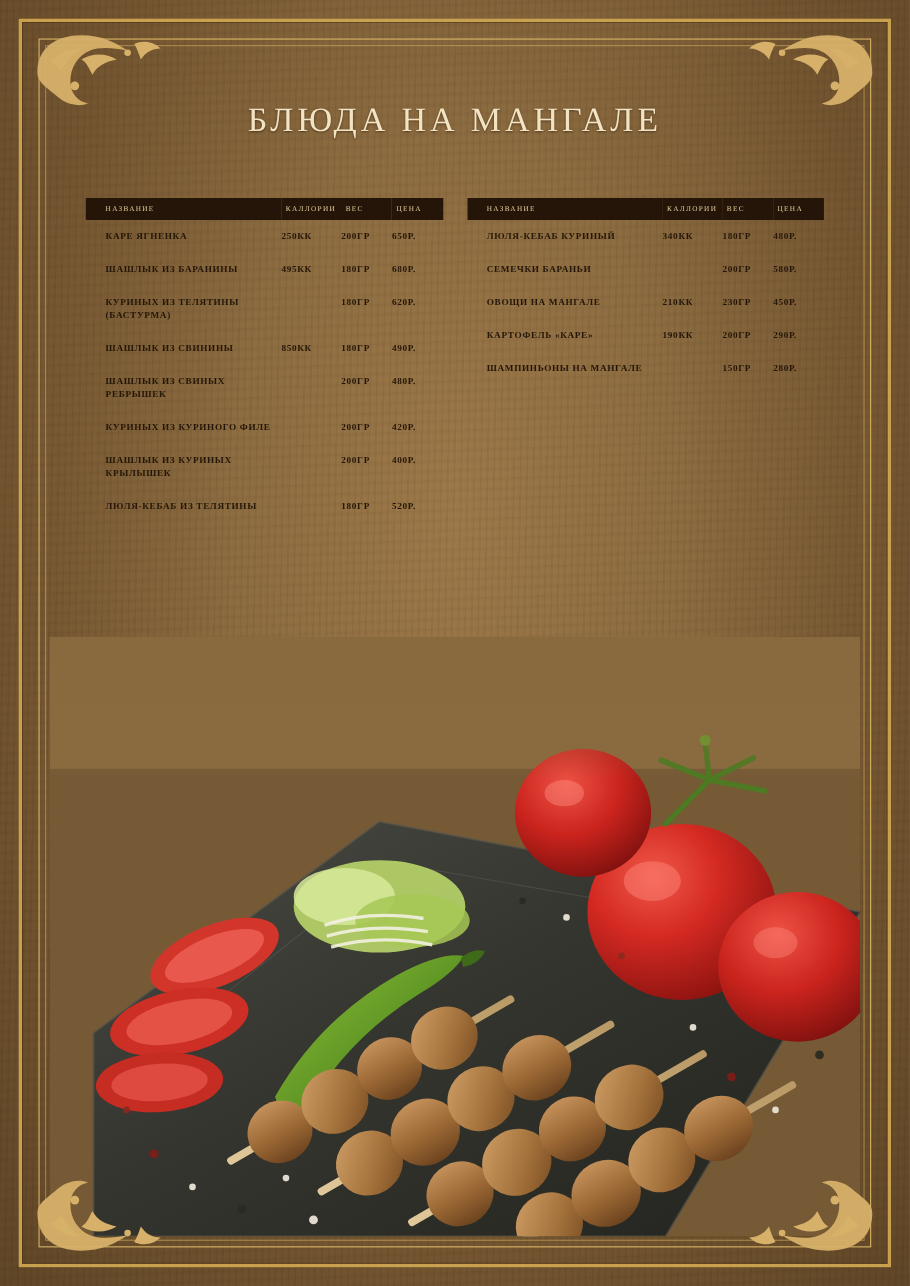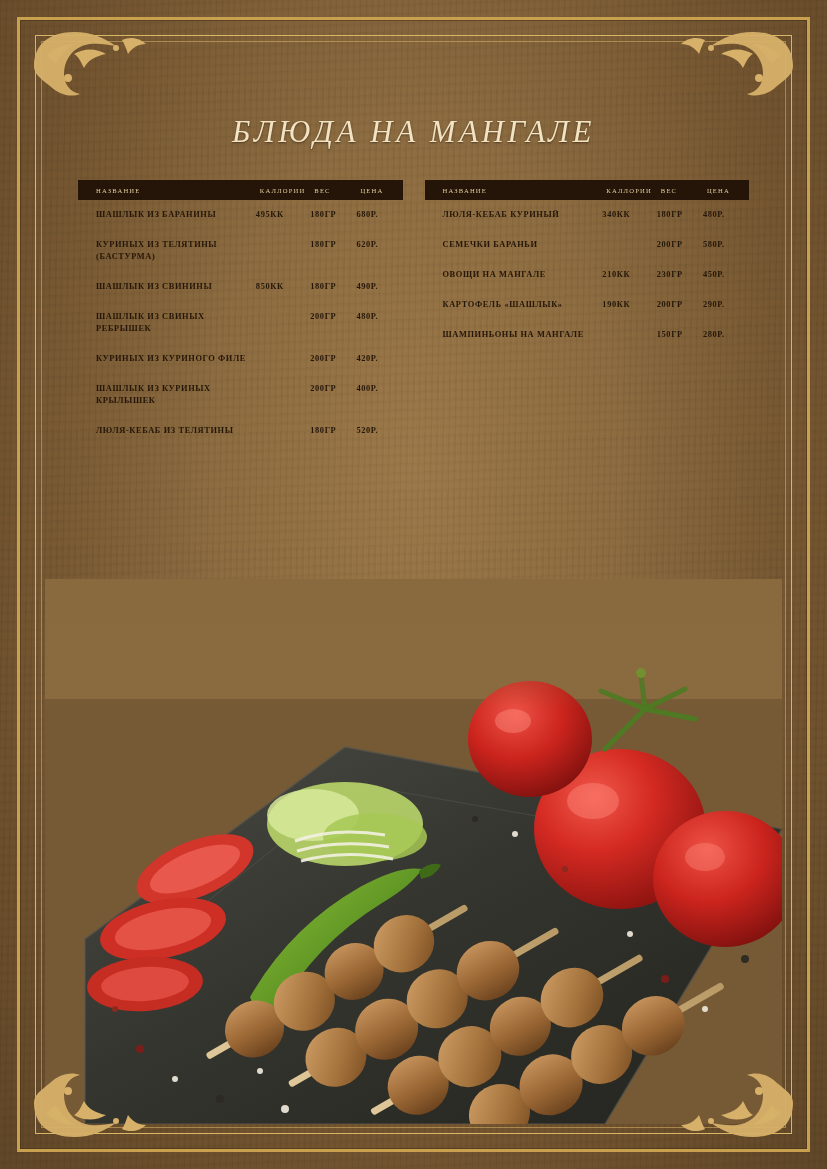--- a/index.html
+++ b/index.html
@@ -70,30 +70,29 @@
     color: #d7b169;
   }
   .corner svg { display: block; width: 100%; height: 100%; }
   .corner.tl { left: 30px;  top: 26px;  }
   .corner.tr { right: 30px; top: 26px;  transform: scaleX(-1); }
   .corner.bl { left: 30px;  bottom: 26px; transform: scaleY(-1); }
   .corner.br { right: 30px; bottom: 26px; transform: scale(-1,-1); }
 
   .title {
     position: absolute;
-    top: 114px;
+    top: 91px;
     left: 0;
     right: 0;
     text-align: center;
     color: #f2e3c2;
     font-size: 31px;
     letter-spacing: 3.5px;
     font-family: "Liberation Serif", serif;
     text-shadow: 0 1px 2px rgba(40,24,8,0.6);
-    font-style: italic;
   }
 
   
   .tables {
     position: absolute;
     top: 180px;
     left: 78px;
     right: 78px;
     display: flex;
     gap: 22px;
@@ -371,20 +370,26 @@
         <thead>
           <tr>
             <th class="name">НАЗВАНИЕ</th>
             <th class="kcal num">КАЛЛОРИИ</th>
             <th class="weight num">ВЕС</th>
             <th class="price num">ЦЕНА</th>
           </tr>
         </thead>
         <tbody>
           <tr>
+            <td class="name">КАРЕ ЯГНЕНКА</td>
+            <td class="kcal">250КК</td>
+            <td class="weight">200ГР</td>
+            <td class="price">650Р.</td>
+          </tr>
+          <tr>
             <td class="name">ШАШЛЫК ИЗ БАРАНИНЫ</td>
             <td class="kcal">495КК</td>
             <td class="weight">180ГР</td>
             <td class="price">680Р.</td>
           </tr>
           <tr>
             <td class="name">КУРИНЫХ ИЗ ТЕЛЯТИНЫ (БАСТУРМА)</td>
             <td class="kcal"></td>
             <td class="weight">180ГР</td>
             <td class="price">620Р.</td>
@@ -446,21 +451,21 @@
             <td class="weight">200ГР</td>
             <td class="price">580Р.</td>
           </tr>
           <tr>
             <td class="name">ОВОЩИ НА МАНГАЛЕ</td>
             <td class="kcal">210КК</td>
             <td class="weight">230ГР</td>
             <td class="price">450Р.</td>
           </tr>
           <tr>
-            <td class="name">КАРТОФЕЛЬ «ШАШЛЫК»</td>
+            <td class="name">КАРТОФЕЛЬ «КАРЕ»</td>
             <td class="kcal">190КК</td>
             <td class="weight">200ГР</td>
             <td class="price">290Р.</td>
           </tr>
           <tr>
             <td class="name">ШАМПИНЬОНЫ НА МАНГАЛЕ</td>
             <td class="kcal"></td>
             <td class="weight">150ГР</td>
             <td class="price">280Р.</td>
           </tr>

